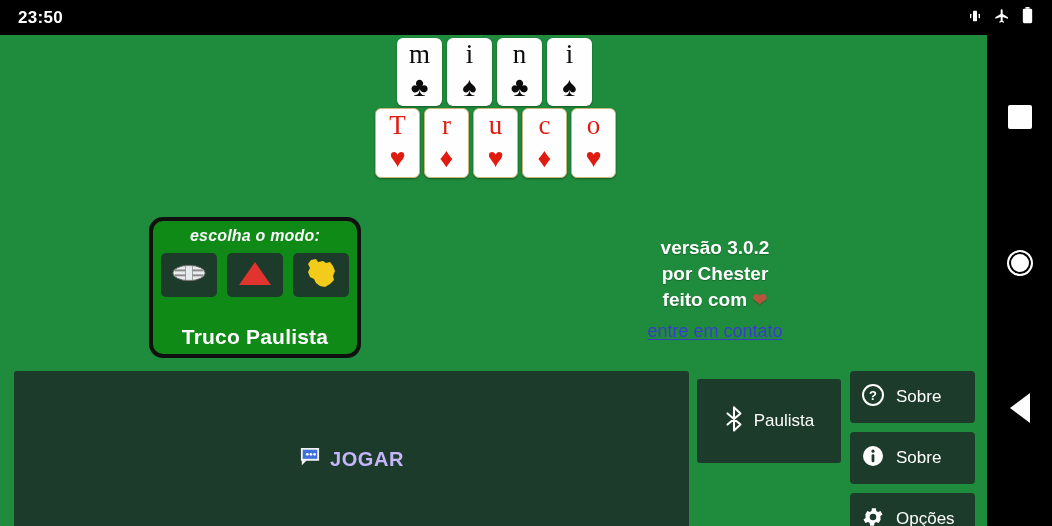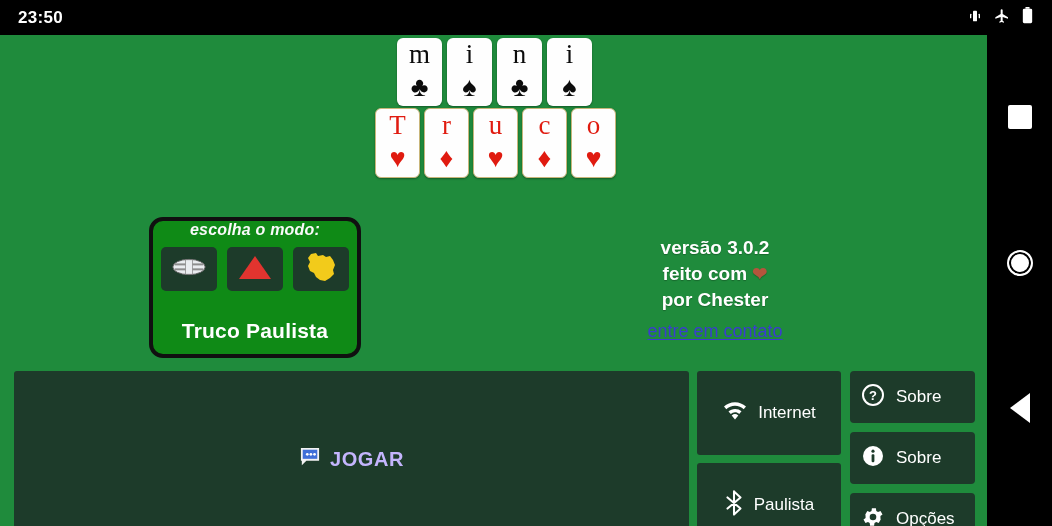--- a/index.html
+++ b/index.html
@@ -66,20 +66,21 @@
 
   
   #mode-box {
     position: absolute; left: 149px; top: 182px;
     width: 212px; height: 141px;
     background: #0f8a16;
     border: 4px solid #101010;
     border-radius: 14px;
     display: flex; flex-direction: column;
     align-items: center;
+    padding-top: 6px;
   }
   #mode-label {
     color: #fafafa; font-size: 16px; font-style: italic;
     font-weight: 600; letter-spacing: .2px;
   }
   #mode-icons { display: flex; gap: 10px; margin-top: 8px; }
   .mode-btn {
     width: 56px; height: 44px;
     background: #1d3b2a;
     border-radius: 5px;
@@ -272,52 +273,41 @@
               <path fill="#f2cb1b" d="M7 2 L12 1 L14 4 L19 3 L22 5 L26 4 L29 8 L31 13 L29 18 L30 22 L26 26 L21 29 L16 28 L12 25 L10 21 L6 19 L4 14 L6 10 L4 6 Z"></path>
             </svg>
           </span>
         </div>
       </div>
       <div id="mode-name">Truco Paulista</div>
     </div>
 
     <div id="version-block">
       <div class="vline">versão 3.0.2</div>
+      <div class="vline">por Chester</div>
       <div class="vline">
         <span>feito com </span><span class="heart-emoji">❤</span>
       </div>
-      <div class="vline">por Chester</div>
       <a href="#" id="contact-link">entre em contato</a>
     </div>
 
     <div id="jogar">
       <span>
         <svg width="22" height="20" viewBox="0 0 24 22">
           <path d="M2 1h20v14H8l-5 5v-5H2z" fill="#f3f3f3"></path>
           <rect x="4" y="3" width="16" height="10" fill="#3f6fd8"></rect>
           <circle cx="9" cy="8" r="1.5" fill="#fff"></circle>
           <circle cx="13" cy="8" r="1.5" fill="#fff"></circle>
           <circle cx="17" cy="8" r="1.5" fill="#fff"></circle>
         </svg>
       </span>
       <span class="jlabel">JOGAR</span>
     </div>
 
     <div id="conn-col">
-      <div class="conn-btn" id="net-btn">
-        <span>
-          <svg width="26" height="20" viewBox="0 0 26 20" fill="#fff">
-            <path d="M13 18.5l-3.3-4.1a5.3 5.3 0 0 1 6.6 0z"></path>
-            <path d="M13 8.4c-2.7 0-5.2 1-7.1 2.7L3.7 8.6A13.2 13.2 0 0 1 13 4.9c3.6 0 6.9 1.4 9.3 3.7l-2.2 2.5A10.6 10.6 0 0 0 13 8.4z" opacity="0"></path>
-            <path d="M13 1.2C8.7 1.2 4.8 2.9 2 5.6l2.3 2.6A12.4 12.4 0 0 1 13 4.7c3.4 0 6.5 1.3 8.7 3.5L24 5.6A16.7 16.7 0 0 0 13 1.2z"></path>
-            <path d="M13 7.9c-2.5 0-4.8 1-6.5 2.6l2.3 2.6A6.8 6.8 0 0 1 13 11.3c1.6 0 3.1.6 4.2 1.6l2.3-2.6A9.4 9.4 0 0 0 13 7.9z"></path>
-          </svg>
-        </span>
-        <span>Internet</span>
-      </div>
       <div class="conn-btn" id="bt-btn">
         <span>
           <svg width="20" height="26" viewBox="0 0 20 28" fill="none" stroke="#fff" stroke-width="2.2" stroke-linejoin="round" stroke-linecap="round">
             <path d="M10 1.5v25l7-6.5-14-12M10 26.5v-25l7 6.5-14 12"></path>
           </svg>
         </span>
         <span>Paulista</span>
       </div>
     </div>
 

